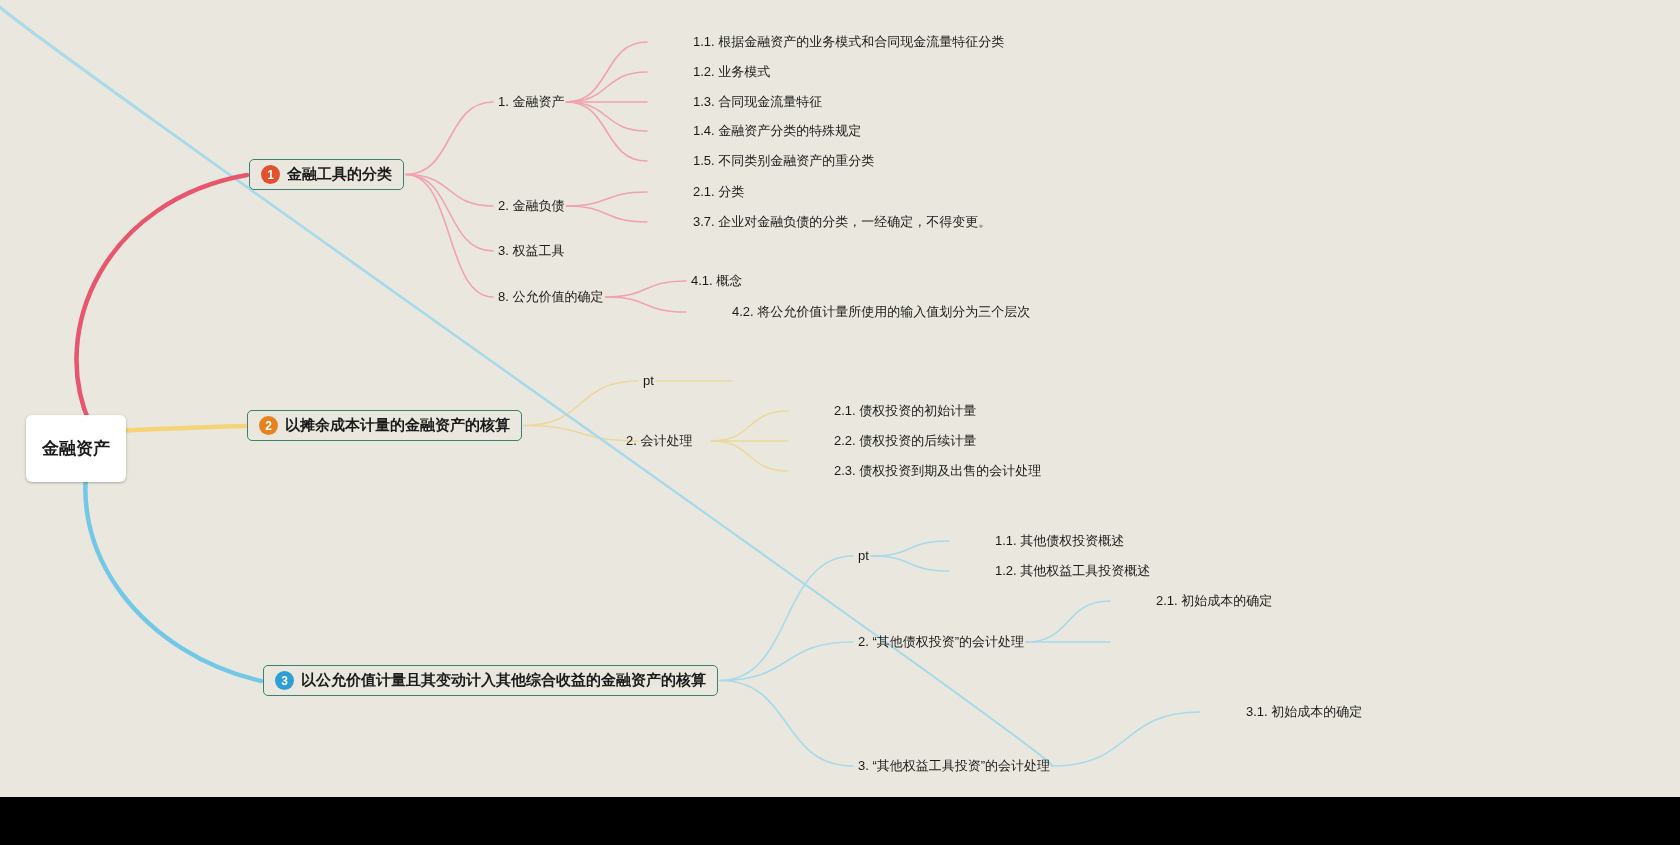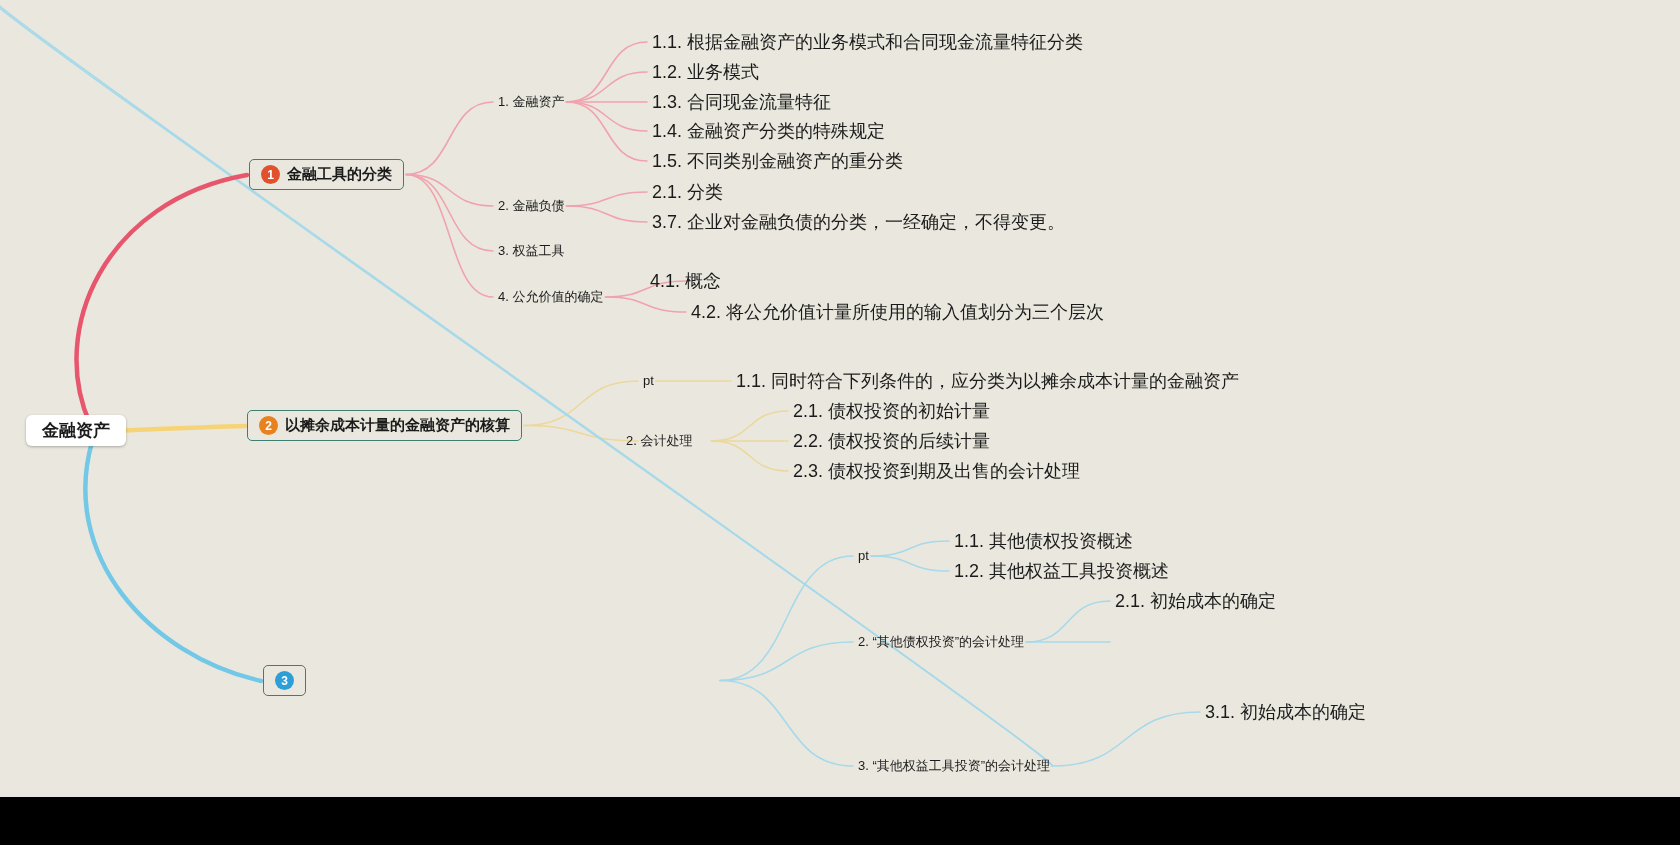--- a/index.html
+++ b/index.html
@@ -2,25 +2,25 @@
 <html><head>
 <meta charset="utf-8">
 <style>
   * { margin:0; padding:0; box-sizing:border-box; }
   html,body { background:#d9d7cd; }
   body { font-family:"Liberation Sans","DejaVu Sans",sans-serif; }
   #canvas { position:relative; width:1680px; height:845px; overflow:hidden; background:#eae8de; }
   #links { position:absolute; left:0; top:0; z-index:1; }
   .node,.leaf,.topic,.root { position:absolute; z-index:2; white-space:nowrap; color:#1b1b1b; cursor:default; }
   .node { font-size:13px; line-height:18px; }
-  .leaf { font-size:18px; line-height:18px; }
+  .leaf { font-size:13px; line-height:18px;margin-left:41px; }
   .leaf.wrap { white-space:normal; line-height:20px; }
   .topic { display:flex; align-items:center; gap:7px; border:1.6px solid #3e7f6f; border-radius:5px;
            padding:5px 11px; font-size:15px; font-weight:bold; background:transparent; }
-  .root { background:#ffffff; border-radius:6px; padding:4px 16px; font-size:17px; font-weight:bold;
+  .root { background:#ffffff; border-radius:6px; padding:22px 16px; font-size:17px; font-weight:bold;
           box-shadow:0 1px 3px rgba(0,0,0,.28); }
   .badge { width:19px; height:19px; border-radius:50%; color:#fff; font-size:12px; font-weight:bold;
            display:flex; align-items:center; justify-content:center; flex:0 0 19px; background:#888; }
   .stub { width:2px; height:2px; }
   #bottom-bar { position:absolute; left:0; bottom:0; width:100%; height:48px; background:#000; z-index:3; }
 </style>
 </head>
 <body>
 
 <div id="canvas" style="background-color: rgb(234, 232, 222);">
@@ -72,39 +72,39 @@
   <div class="leaf" id="n13" style="left:652px;top:93px">1.3. 合同现金流量特征</div>
   <div class="leaf" id="n14" style="left:652px;top:122px">1.4. 金融资产分类的特殊规定</div>
   <div class="leaf" id="n15" style="left:652px;top:152px">1.5. 不同类别金融资产的重分类</div>
 
   <div class="node" id="n20" style="left:498px;top:197px">2. 金融负债</div>
   <div class="leaf" id="n21" style="left:652px;top:183px">2.1. 分类</div>
   <div class="leaf" id="n22" style="left:652px;top:213px">3.7. 企业对金融负债的分类，一经确定，不得变更。</div>
 
   <div class="node" id="n30" style="left:498px;top:242px">3. 权益工具</div>
 
-  <div class="node" id="n40" style="left:498px;top:288px">4. 公允价值的确定</div>
+  <div class="node" id="n40" style="left:498px;top:288px">8. 公允价值的确定</div>
   <div class="leaf" id="n41" style="left:650px;top:272px">4.1. 概念</div>
   <div class="leaf" id="n42" style="left:691px;top:303px">4.2. 将公允价值计量所使用的输入值划分为三个层次</div>
 
   <div class="topic" id="t2" style="left:247px;top:410px">
     <span class="badge" style="background-color: rgb(232, 129, 31);">2</span>
     <span>以摊余成本计量的金融资产的核算</span>
   </div>
 
   <div class="node" id="m10" style="left:643px;top:372px">pt</div>
-  <div class="leaf" id="m11" style="left:736px;top:372px">1.1. 同时符合下列条件的，应分类为以摊余成本计量的金融资产</div>
 
   <div class="node" id="m20" style="left:626px;top:432px">2. 会计处理</div>
   <div class="leaf" id="m21" style="left:793px;top:402px">2.1. 债权投资的初始计量</div>
   <div class="leaf" id="m22" style="left:793px;top:432px">2.2. 债权投资的后续计量</div>
   <div class="leaf" id="m23" style="left:793px;top:462px">2.3. 债权投资到期及出售的会计处理</div>
 
   <div class="topic" id="t3" style="left:263px;top:665px">
     <span class="badge" style="background-color: rgb(45, 159, 214);">3</span>
+    <span>以公允价值计量且其变动计入其他综合收益的金融资产的核算</span>
   </div>
 
   <div class="node" id="k10" style="left:858px;top:547px">pt</div>
   <div class="leaf" id="k11" style="left:954px;top:532px">1.1. 其他债权投资概述</div>
   <div class="leaf" id="k12" style="left:954px;top:562px">1.2. 其他权益工具投资概述</div>
 
   <div class="node" id="k20" style="left:858px;top:633px">2. “其他债权投资”的会计处理</div>
   <div class="leaf" id="k21" style="left:1115px;top:592px">2.1. 初始成本的确定</div>
 
   <div class="node" id="k30" style="left:858px;top:757px">3. “其他权益工具投资”的会计处理</div>

